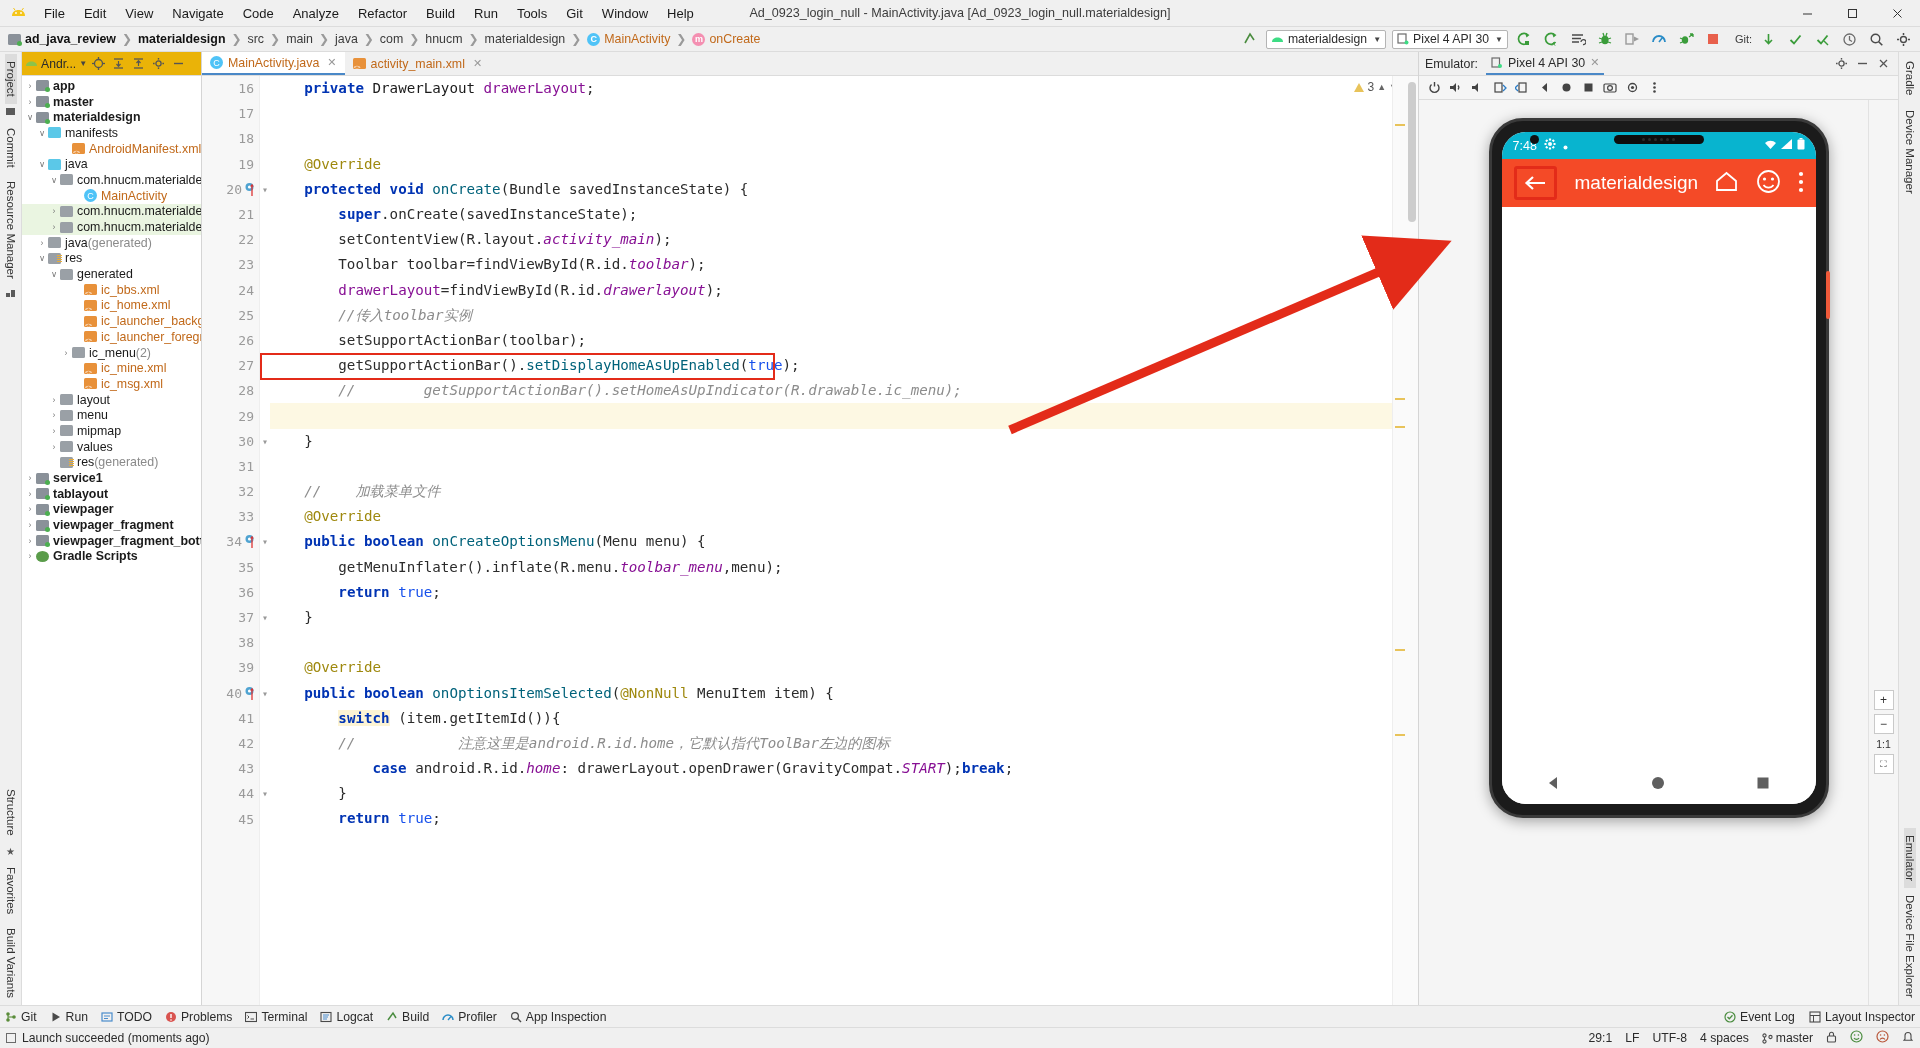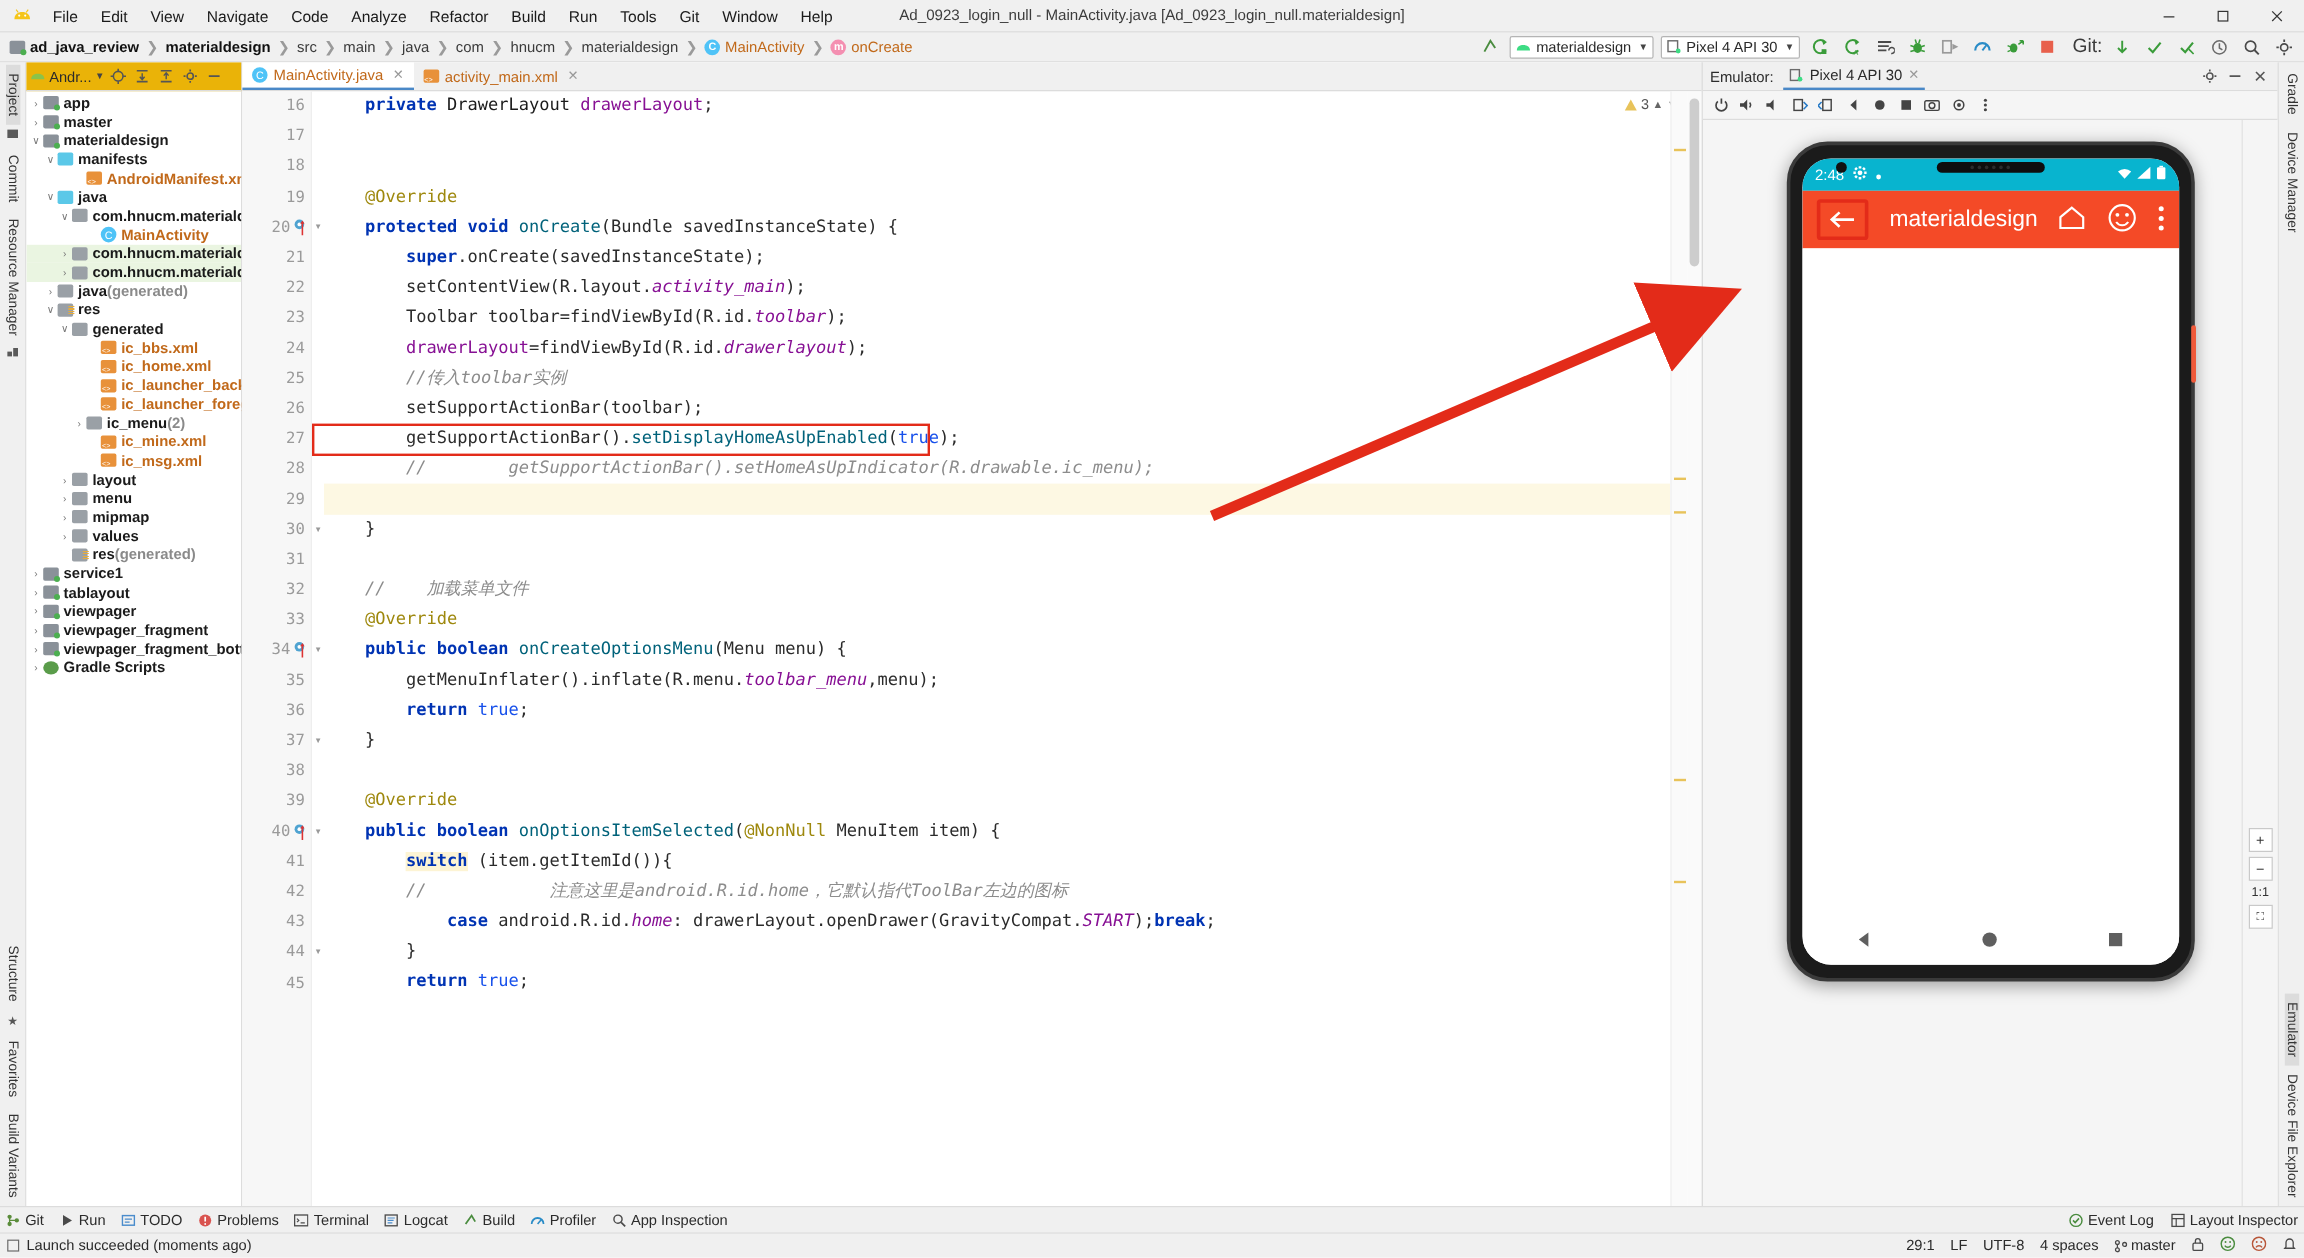--- a/index.html
+++ b/index.html
@@ -37,21 +37,21 @@
   .crumb.cls { color:#c1691a; }
   .crumb.mtd { color:#c1691a; }
 
   .nav-right { margin-left:auto; display:flex; align-items:center; gap:6px; padding-right:6px; }
   .combo {
     height:19px; border:1px solid #b4b4b4; background:#fff; border-radius:2px;
     display:flex; align-items:center; padding:0 4px; gap:4px; font-size:12.2px;
   }
   .combo .arrow { font-size:8px; color:#444; margin-left:2px;}
   .tb-ic { width:21px; height:21px; display:flex; align-items:center; justify-content:center; border-radius:2px;}
-  .gitlbl { font-size:16px; color:#3b3b3b; margin-left:5px;}
+  .gitlbl { font-size:11px; color:#3b3b3b; margin-left:5px;}
 
   
   .body { flex:1; display:flex; min-height:0; }
 
   
   .rail { width:22px; background:#f0f0f0; border-right:1px solid #dcdcdc; display:flex;
           flex-direction:column; align-items:center; padding-top:2px; flex:0 0 22px;}
   .rail-txt { writing-mode:vertical-rl; font-size:11.5px; color:#333; padding:7px 0; white-space:nowrap;}
   .rail-txt.act { background:#dcdcdc; }
   .rail-ic { font-size:10px; color:#555; padding:3px 0; }
@@ -72,21 +72,21 @@
   .ficon.modgreen:after { content:''; position:absolute; right:-1px; bottom:-1px; width:5px;height:5px;border-radius:50%;background:#4caf50;}
   .ficon.blue { background:#5bc8e8; }
   .ficon.xml { background:#e8913a; }
   .ficon.xml:after{ content:'<>'; position:absolute; left:1px; bottom:-1px; font-size:6px; color:#fff; line-height:6px;}
   .ficon.gen { background:#9aa0a6; }
   .ficon.resf { background:#9aa0a6; }
   .ficon.resf:after{content:'';position:absolute;left:9px;top:2px;width:5px;height:7px;background:repeating-linear-gradient(#e8ad3a 0 1px,transparent 1px 2px);}
   .ficon.gradle{ background:#5a9c4a; border-radius:50%;}
   .cicon { width:13px;height:13px;border-radius:50%;background:#4fc3f7;color:#fff;font-size:9px;
            display:inline-flex;align-items:center;justify-content:center;margin-right:4px;flex:0 0 13px;}
-  .lbl { color:#1a1a1a;font-weight:bold; }
+  .lbl { color:#1a1a1a; }
   .lbl.b { font-weight:bold; }
   .lbl.orange { color:#c1691a; }
   .lbl.gray { color:#8a8a8a; }
 
   
   .editor-col { flex:1; display:flex; flex-direction:column; min-width:0; background:#fff;}
   .tabs { height:24px; background:#f0f0f0; border-bottom:1px solid #dcdcdc; display:flex; align-items:stretch;}
   .tab { display:flex; align-items:center; gap:5px; padding:0 8px; font-size:12.4px; position:relative; color:#2b2b2b;}
   .tab.active { background:#fff; border-bottom:2px solid #4a88c7;}
   .tab .x { color:#999; font-size:11px; margin-left:3px;}
@@ -936,21 +936,21 @@
             <span class="spk"></span>
               <span class="spk"></span>
               <span class="spk"></span>
               <span class="spk"></span>
               <span class="spk"></span>
               <span class="spk"></span>
           </div>
           <div class="pwrline"></div>
           <div class="screen">
             <div class="sbar">
-              <span>2:48</span>
+              <span>7:48</span>
               <span>
                 <svg width="12" height="12" viewBox="0 0 12 12">
                     <circle cx="6" cy="6" r="2" fill="#fff"></circle>
                     <g stroke="#fff" stroke-width="2.2">
                       <line x1="6" y1="0.5" x2="6" y2="2.5"></line>
                       <line x1="6" y1="9.5" x2="6" y2="11.5"></line>
                       <line x1="0.5" y1="6" x2="2.5" y2="6"></line>
                       <line x1="9.5" y1="6" x2="11.5" y2="6"></line>
                       <line x1="2" y1="2" x2="3.4" y2="3.4"></line>
                       <line x1="8.6" y1="8.6" x2="10" y2="10"></line>

